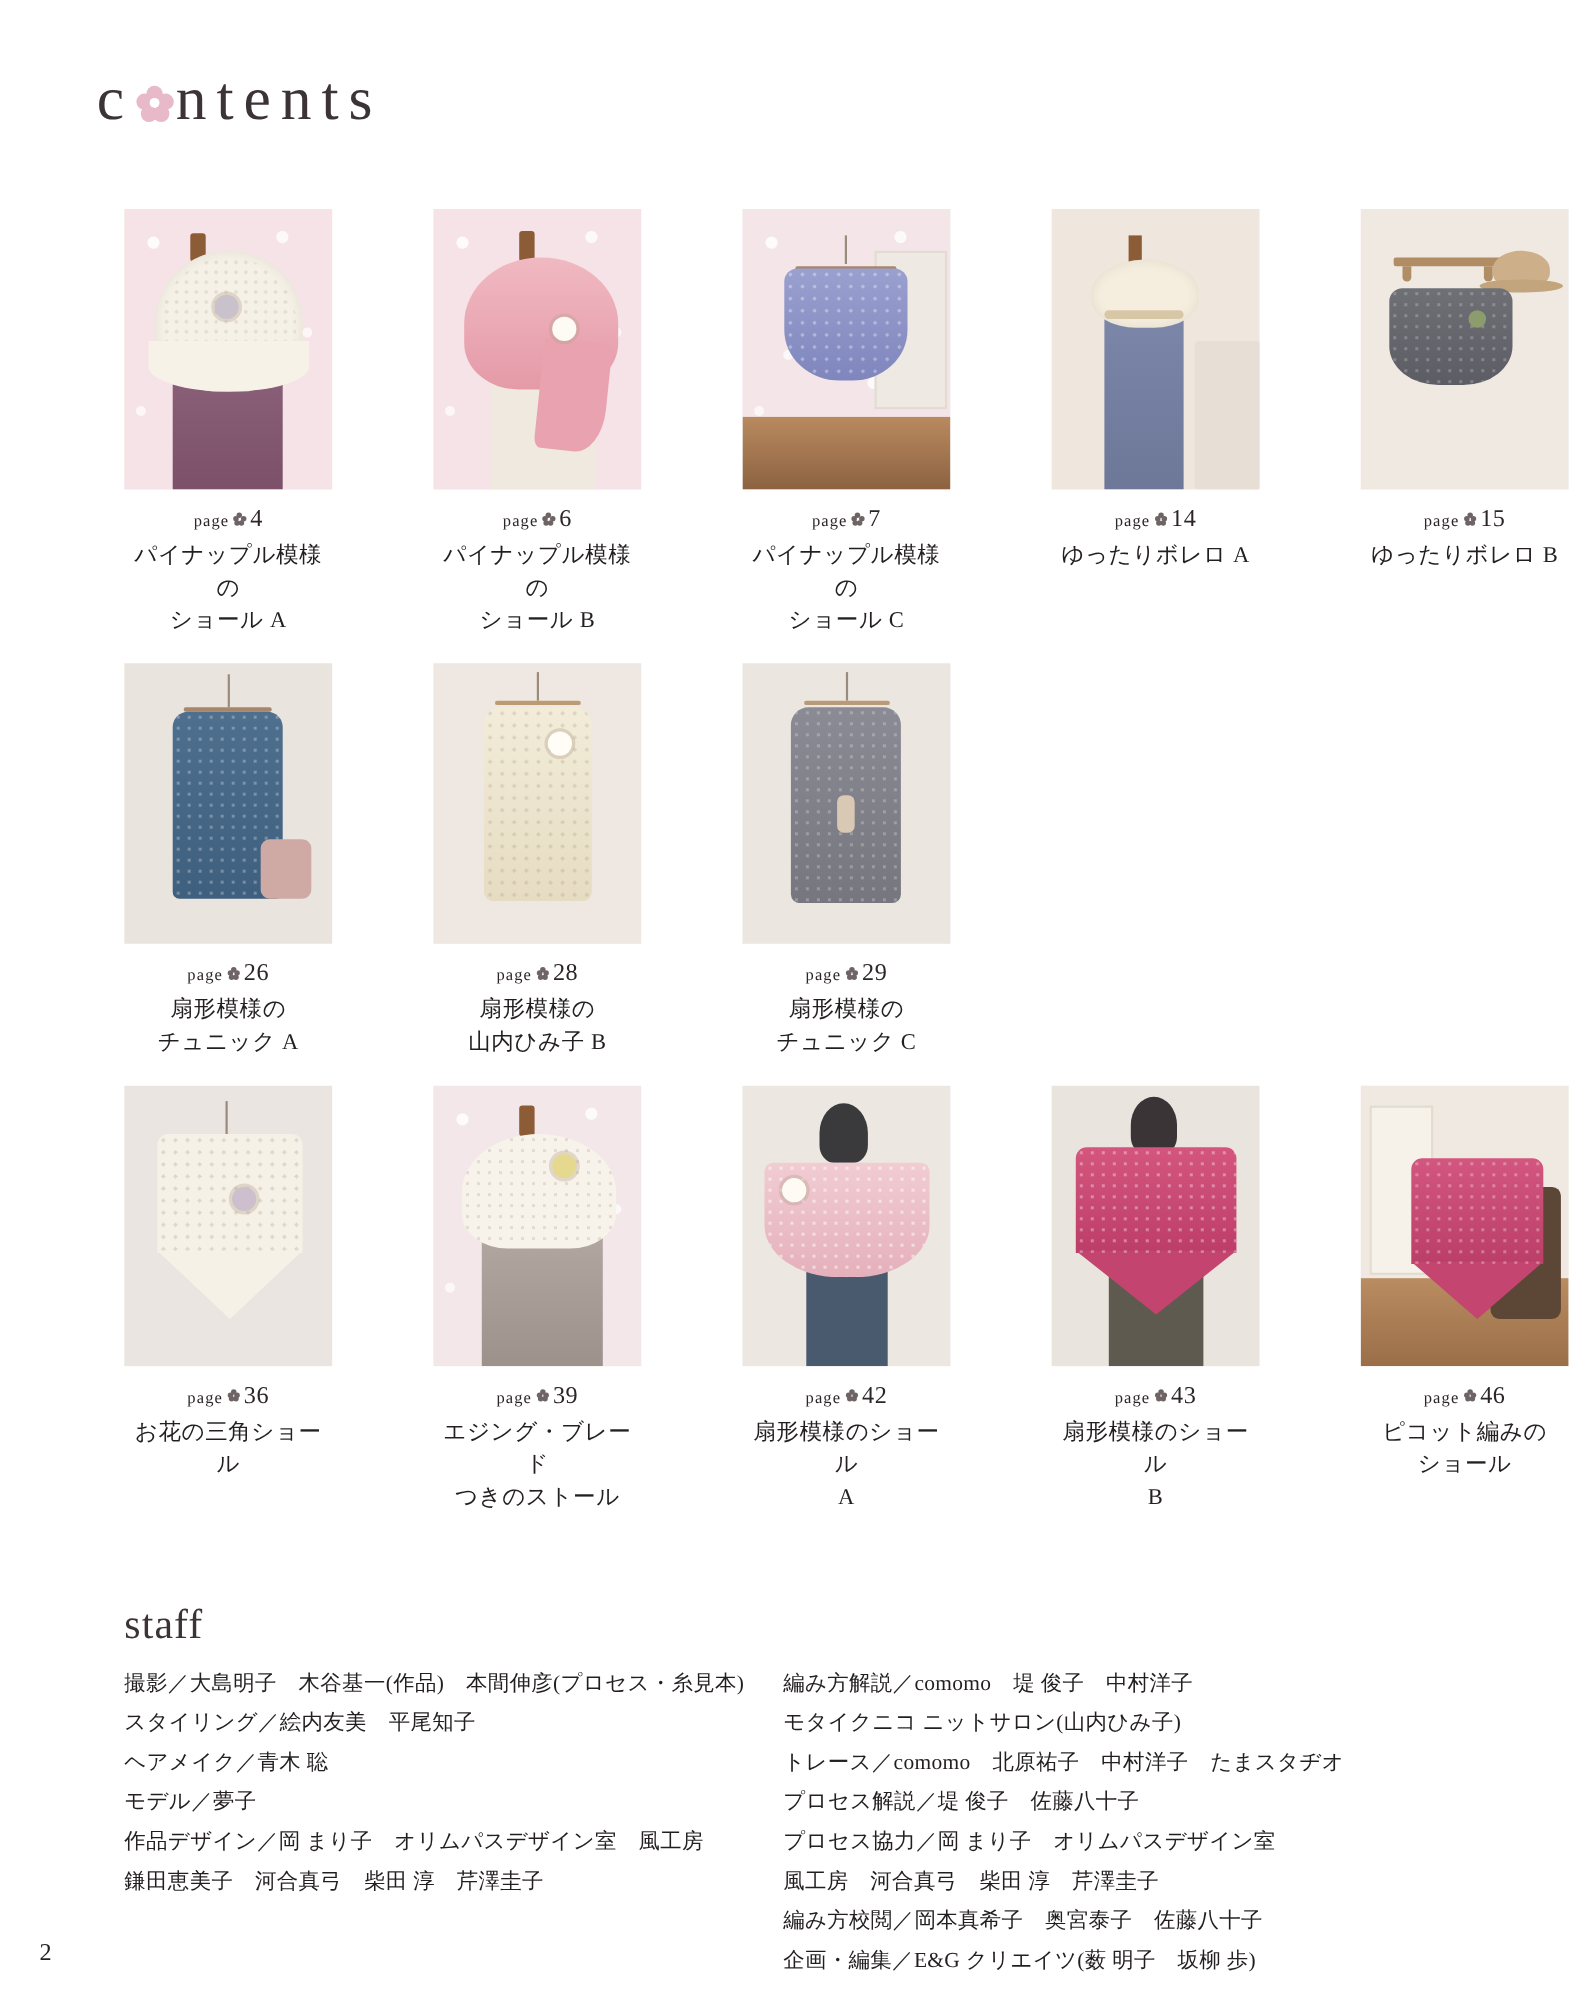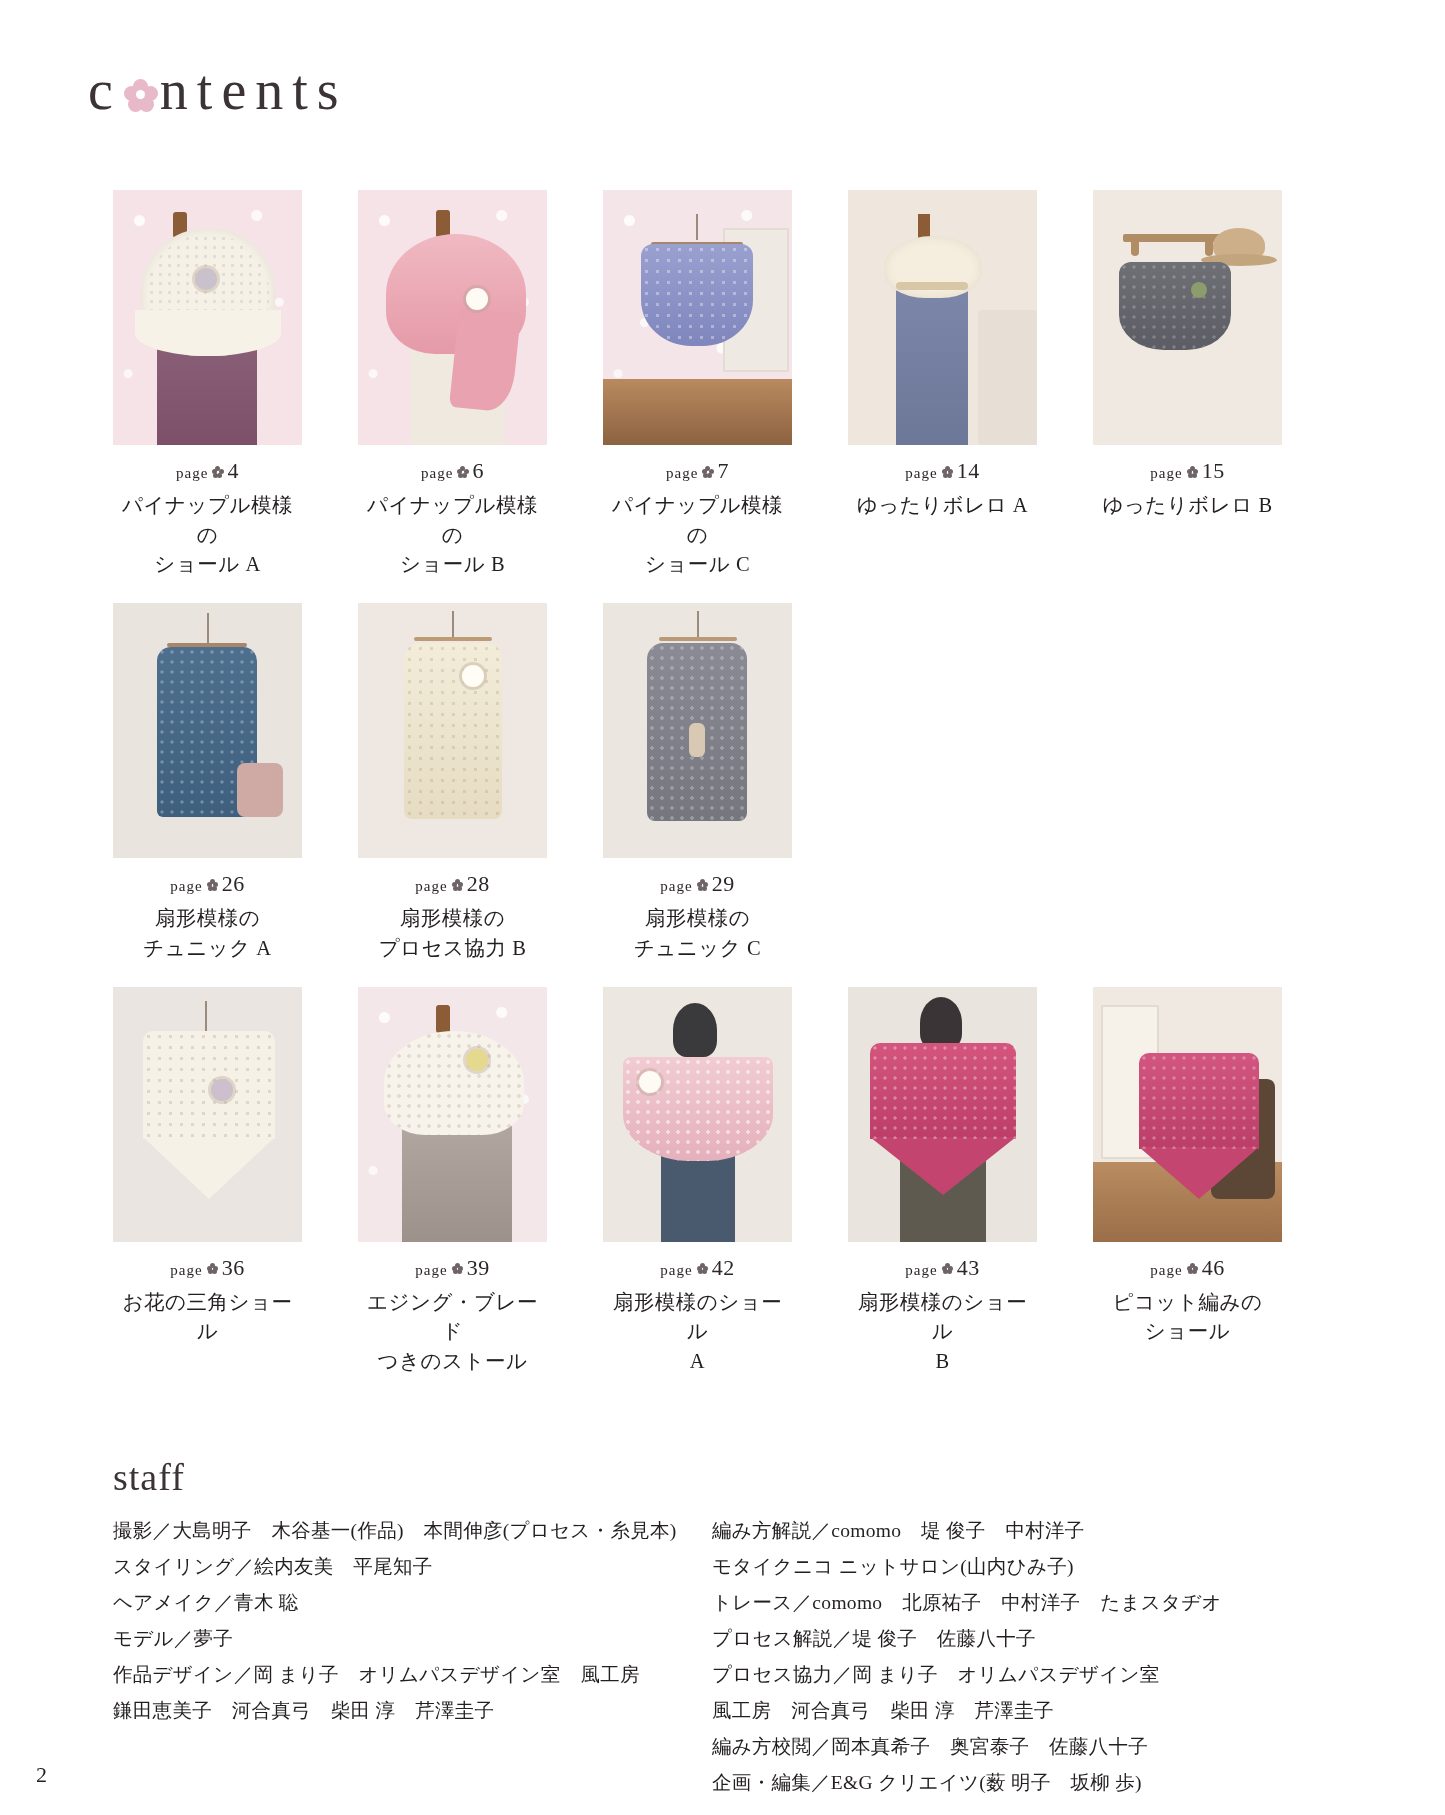--- a/index.html
+++ b/index.html
@@ -64,21 +64,21 @@
     top: 190px;
     width: 1226px;
   }
   .row {
     display: flex;
     justify-content: flex-start;
     margin-bottom: 23px;
   }
   .cell {
     width: 189px;
-    margin-right: 56px;
+    margin-right: 92px;
     text-align: center;
   }
   .cell:last-child { margin-right: 0; }
 
   .thumb {
     width: 189px;
     height: 255px;
     overflow: hidden;
     position: relative;
     background: #f3eeea;
@@ -365,21 +365,21 @@
             <div style="position:absolute;left:46px;top:40px;width:98px;height:176px;background:linear-gradient(#f2ecd9,#e6dcc2);border-radius:16px 16px 8px 8px;"></div>
             <div style="position:absolute;left:46px;top:40px;width:98px;height:176px;background-image:radial-gradient(circle, rgba(150,130,100,.22) 1.7px, transparent 1.9px);background-size:11px 11px;border-radius:16px 16px 8px 8px;"></div>
             <div class="flowerpin" style="left:104px;top:62px;background:#fffdf5;"></div>
           </div>
         </div>
         <div class="pagelabel">
           <span class="pw">page</span><span class="dotflower"><i></i><i></i><i></i><i></i><i></i></span><span class="num">28</span>
         </div>
         <div class="caption">
           <div>扇形模様の</div>
-          <div>プロセス協力 B</div>
+          <div>山内ひみ子 B</div>
         </div>
       </div>
 
       <div class="cell">
         <div class="thumb">
           <div class="ph">
             <div class="bg-plain" style="background:#ece6e0;"></div>
             <div class="hanger-hook" style="left:94px;top:8px;height:26px;"></div>
             <div class="hanger-bar" style="left:56px;top:34px;width:78px;background:#b89a76;"></div>
             <div style="position:absolute;left:44px;top:40px;width:100px;height:178px;background:linear-gradient(#8b8b95,#76767f);border-radius:16px 16px 8px 8px;"></div>

